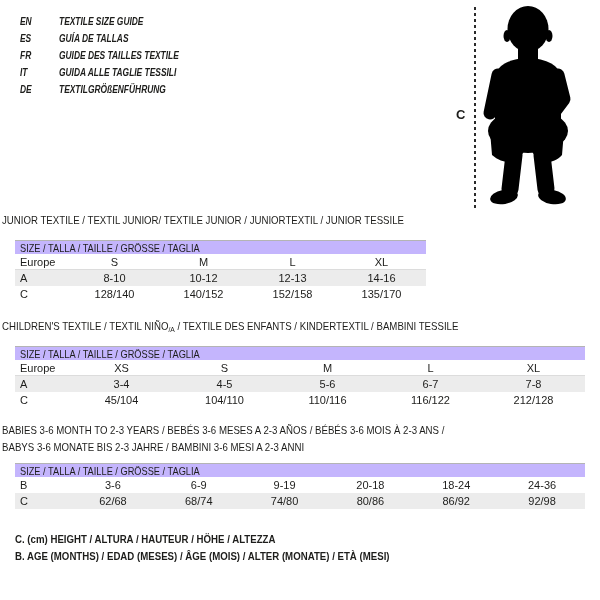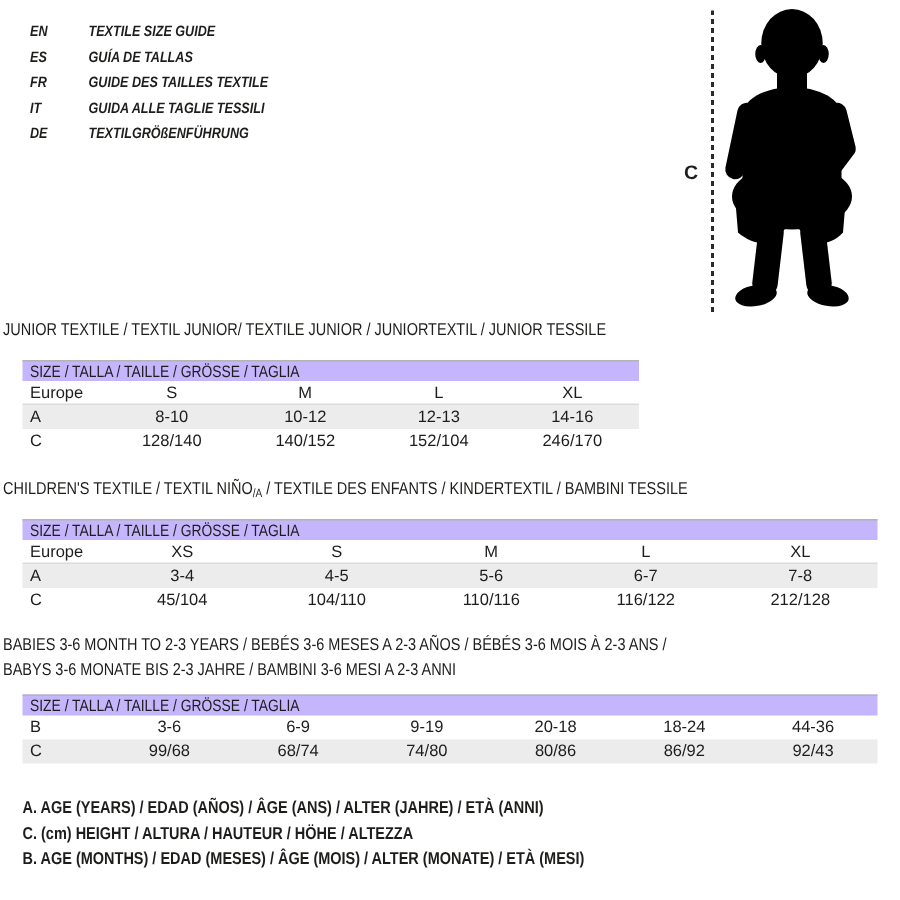--- a/index.html
+++ b/index.html
@@ -109,22 +109,22 @@
       <span class="t-label">A</span>
       <span class="t-cell">8-10</span>
       <span class="t-cell">10-12</span>
       <span class="t-cell">12-13</span>
       <span class="t-cell">14-16</span>
     </div>
     <div class="t-row">
       <span class="t-label">C</span>
       <span class="t-cell">128/140</span>
       <span class="t-cell">140/152</span>
-      <span class="t-cell">152/104</span>
-      <span class="t-cell">246/170</span>
+      <span class="t-cell">152/158</span>
+      <span class="t-cell">135/170</span>
     </div>
   </div>
 
   <div class="section-title" style="top:320px;">
     <span class="inner"><span>CHILDREN'S TEXTILE / TEXTIL NIÑO</span><span class="sub-a">/A</span><span> / TEXTILE DES ENFANTS / KINDERTEXTIL / BAMBINI TESSILE</span></span>
   </div>
   <div class="size-table" style="top:346px; width:570px;">
     <div class="size-bar">
         <span class="cond">SIZE / TALLA / TAILLE / GRÖSSE / TAGLIA</span>
       </div>
@@ -162,32 +162,31 @@
     <div class="size-bar">
         <span class="cond">SIZE / TALLA / TAILLE / GRÖSSE / TAGLIA</span>
       </div>
     <div class="t-row">
       <span class="t-label">B</span>
       <span class="t-cell">3-6</span>
       <span class="t-cell">6-9</span>
       <span class="t-cell">9-19</span>
       <span class="t-cell">20-18</span>
       <span class="t-cell">18-24</span>
-      <span class="t-cell">44-36</span>
+      <span class="t-cell">24-36</span>
     </div>
     <div class="t-row stripe">
       <span class="t-label">C</span>
-      <span class="t-cell">99/68</span>
+      <span class="t-cell">62/68</span>
       <span class="t-cell">68/74</span>
       <span class="t-cell">74/80</span>
       <span class="t-cell">80/86</span>
       <span class="t-cell">86/92</span>
-      <span class="t-cell">92/43</span>
+      <span class="t-cell">92/98</span>
     </div>
   </div>
 
   <div class="legend">
-    <div class="legend-line"><span>A. AGE (YEARS) / EDAD (AÑOS) / ÂGE (ANS) / ALTER (JAHRE) / ETÀ (ANNI)</span></div>
     <div class="legend-line"><span>C. (cm) HEIGHT / ALTURA / HAUTEUR / HÖHE / ALTEZZA</span></div>
     <div class="legend-line"><span>B. AGE (MONTHS) / EDAD (MESES) / ÂGE (MOIS) / ALTER (MONATE) / ETÀ (MESI)</span></div>
   </div>
 
 </div>
 
 </body></html>

